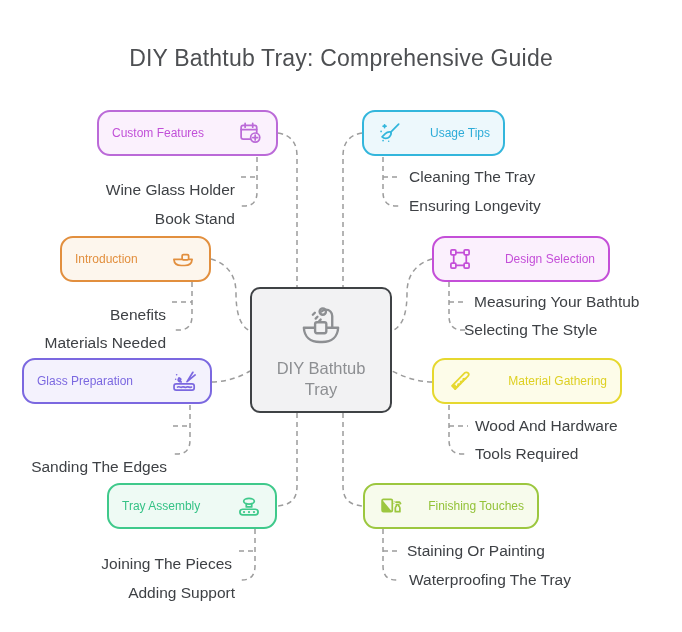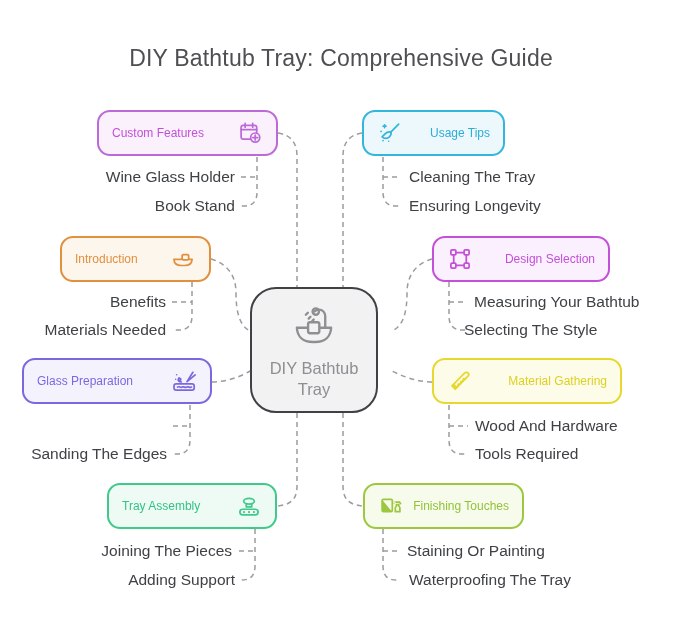--- a/index.html
+++ b/index.html
@@ -14,39 +14,39 @@
   .branch{position:absolute;height:46px;box-sizing:border-box;
           display:flex;align-items:center;justify-content:space-between;gap:8px;
           padding:0 13px;border:2px solid var(--accent);border-radius:13px;
           background:var(--bg);}
   .blabel{font-size:12px;font-weight:500;color:var(--text);white-space:nowrap;}
   .bicon{display:flex;color:var(--accent);}
   .bicon svg{stroke:currentColor;fill:none;stroke-width:1.6;
              stroke-linecap:round;stroke-linejoin:round;}
   .sub{position:absolute;font-size:15.5px;line-height:20px;
        color:var(--subtext,#3e4145);white-space:nowrap;}
-  .sub-r{text-align:right;}
-  .central{position:absolute;left:250px;top:287px;width:128px;height:126px;
+  .sub-r{text-align:right;margin-top:13px;}
+  .central{position:absolute;left:250px;top:287px;width:142px;height:126px;
            box-sizing:border-box;border:2px solid var(--accent);
-           border-radius:26px;background:var(--bg);
+           border-radius:10px;background:var(--bg);
            display:flex;flex-direction:column;align-items:center;
            justify-content:center;gap:2px;}
   .cicon svg{stroke:var(--text);fill:none;stroke-width:2;
              stroke-linecap:round;stroke-linejoin:round;}
   .clabel{font-size:16.5px;line-height:21px;color:var(--text);
           text-align:center;}
   
   #b-custom{left:97px;top:110px;width:181px;}
   #b-usage{left:362px;top:110px;width:143px;}
   #b-intro{left:60px;top:236px;width:151px;}
   #b-design{left:432px;top:236px;width:178px;}
   #b-wood{left:22px;top:358px;width:190px;}
   #b-material{left:432px;top:358px;width:190px;}
   #b-tray{left:107px;top:483px;width:170px;}
-  #b-finish{left:363px;top:483px;width:161px;}
+  #b-finish{left:363px;top:483px;width:176px;}
 </style>
 </head>
 <body>
 
 <div class="stage" style="--line: #9c9c9c; --subtext: #3e4145; --title: #4d4f52;">
 
   <div class="title">DIY Bathtub Tray: Comprehensive Guide</div>
 
   <svg class="wires" width="682" height="632" viewBox="0 0 682 632">
     <path d="M278 133 C291 135 297 143 297 156 L297 287"></path>

